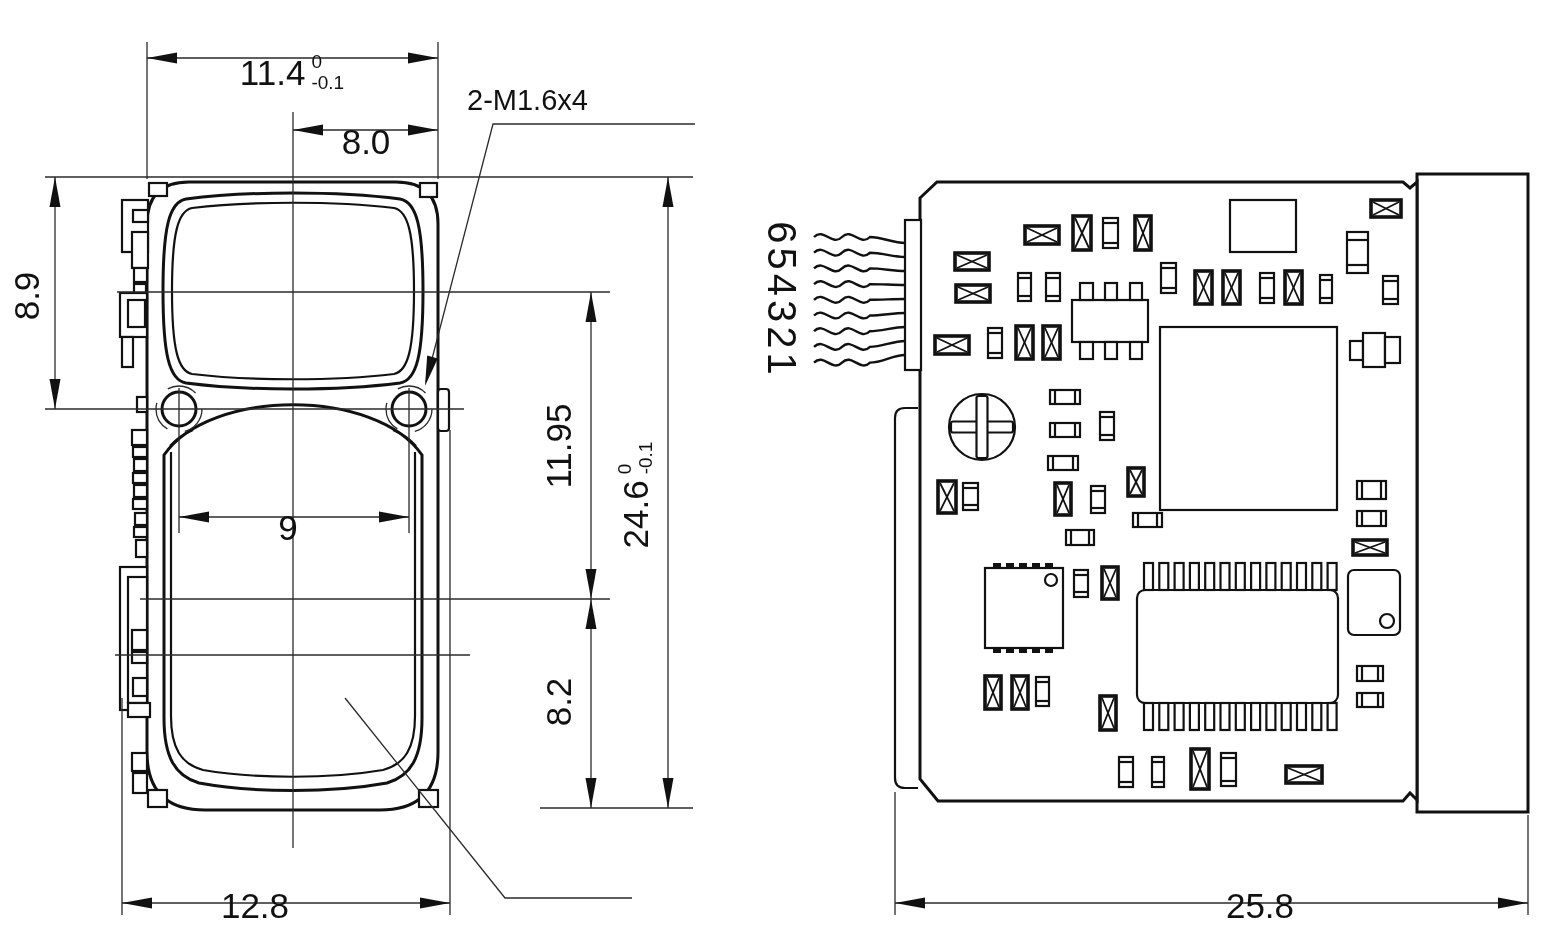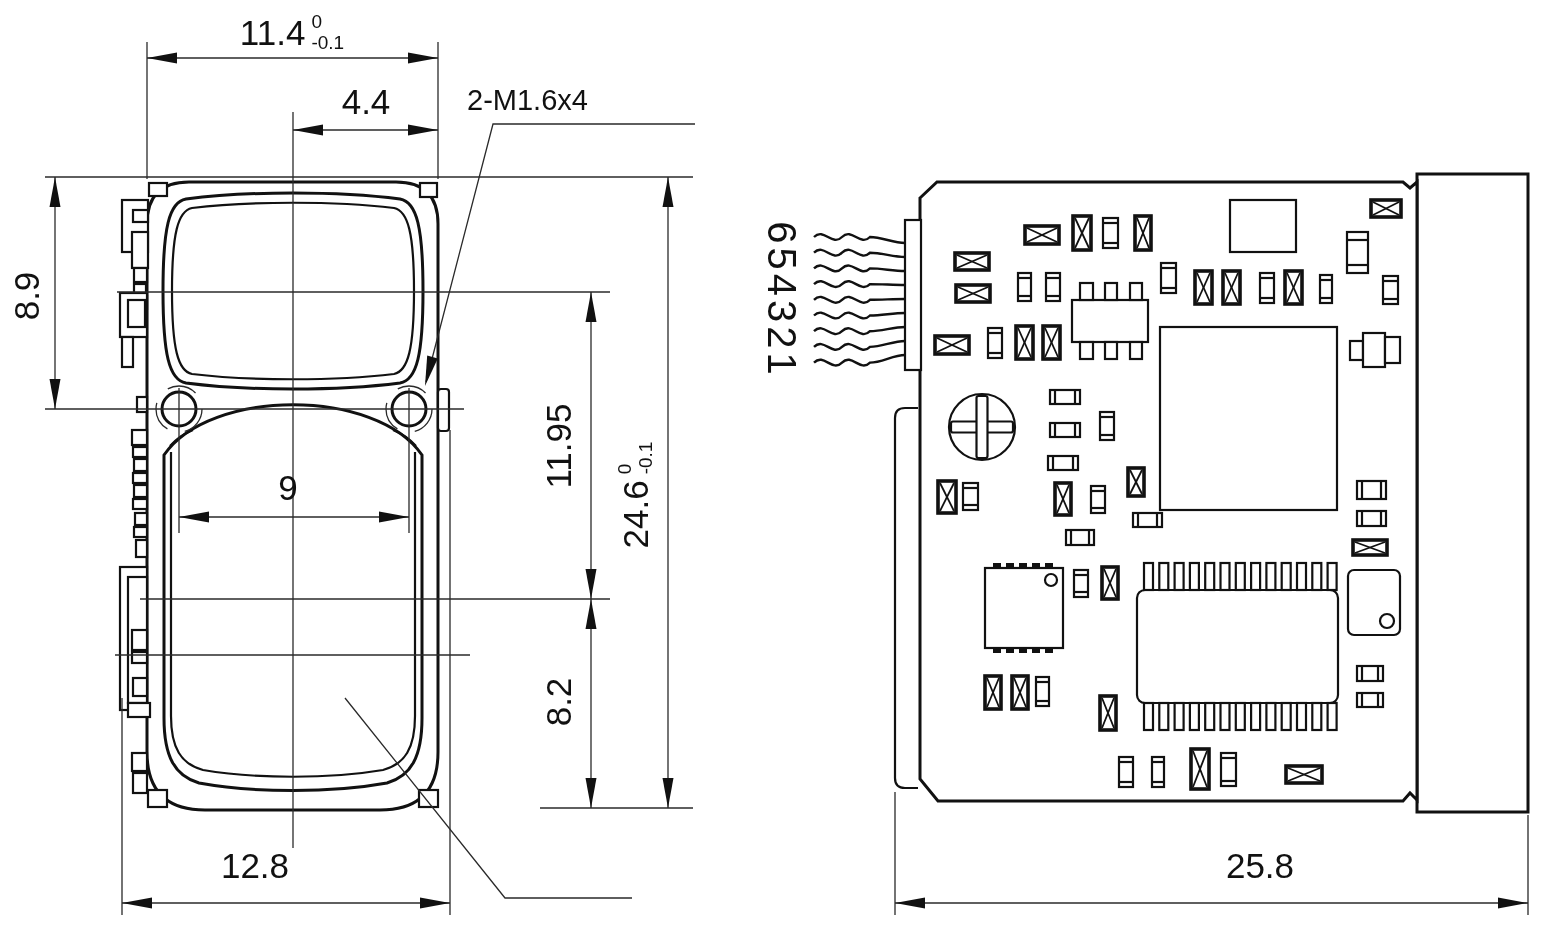--- a/index.html
+++ b/index.html
@@ -6,21 +6,21 @@
   .canvas{position:relative;width:1557px;height:926px;background:#ffffff;overflow:hidden;
           font-family:"Liberation Sans",sans-serif;color:#111;}
   svg{position:absolute;left:0;top:0;}
   .t{fill:none;stroke:#111;stroke-width:3px;}
   .tf{fill:#fff;stroke:#111;stroke-width:3px;}
   .m{fill:#fff;stroke:#111;stroke-width:2.2px;}
   .mo{fill:none;stroke:#111;stroke-width:2.2px;}
   .s{fill:none;stroke:#2a2a2a;stroke-width:1.3px;}
   .arr{fill:#111;stroke:none;}
   .dim{position:absolute;white-space:nowrap;font-size:35px;color:#111;display:flex;align-items:flex-start;}
-  .ctr{transform:translate(-50%,-50%);}
+  .ctr{transform:translate(-50%,-50%);margin-top:40px;}
   .rot{transform:translate(-50%,-50%) rotate(-90deg);}
   .rotcw{transform:translate(-50%,-50%) rotate(90deg);}
   .tol{display:flex;flex-direction:column;font-size:19px;line-height:1.08;margin-left:6px;margin-top:-1px;}
   .pins{font-size:40px;letter-spacing:4px;}
 </style>
 </head>
 <body>
 
 <div class="canvas">
 
@@ -463,21 +463,21 @@
 </svg>
 
   <div class="dim ctr" style="left:292px;top:33px;">
     <span>11.4</span>
     <span class="tol">
       <span>0</span>
       <span>-0.1</span>
     </span>
   </div>
   <div class="dim ctr" style="left:366px;top:102px;">
-    <span>4.4</span>
+    <span>8.0</span>
   </div>
   <div class="dim" style="left:467px;top:84px;font-size:29px;">
     <span>2-M1.6x4</span>
   </div>
   <div class="dim rot" style="left:27px;top:296px;">
     <span>8.9</span>
   </div>
   <div class="dim ctr" style="left:288px;top:488px;">
     <span>9</span>
   </div>

